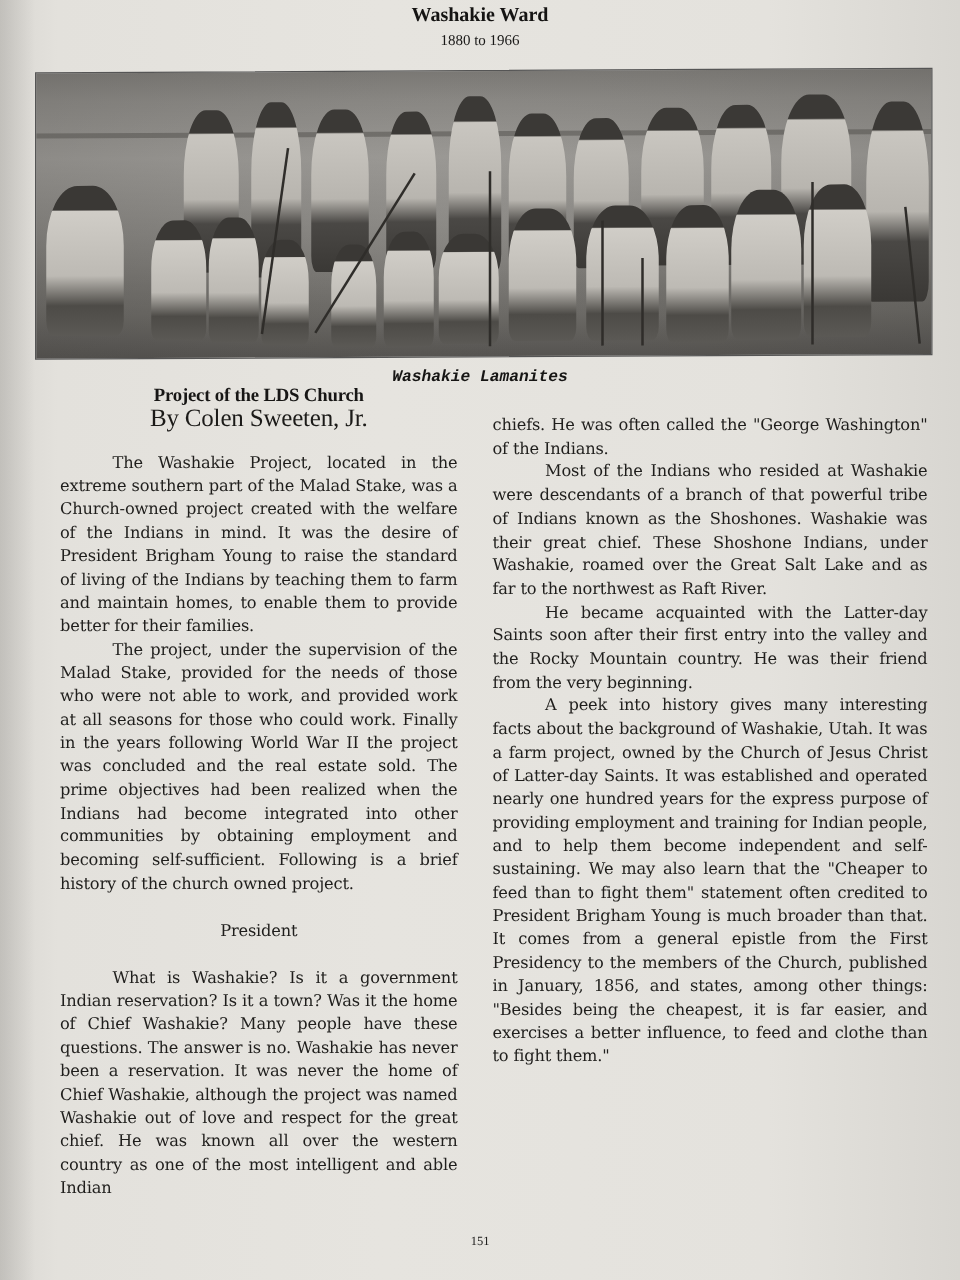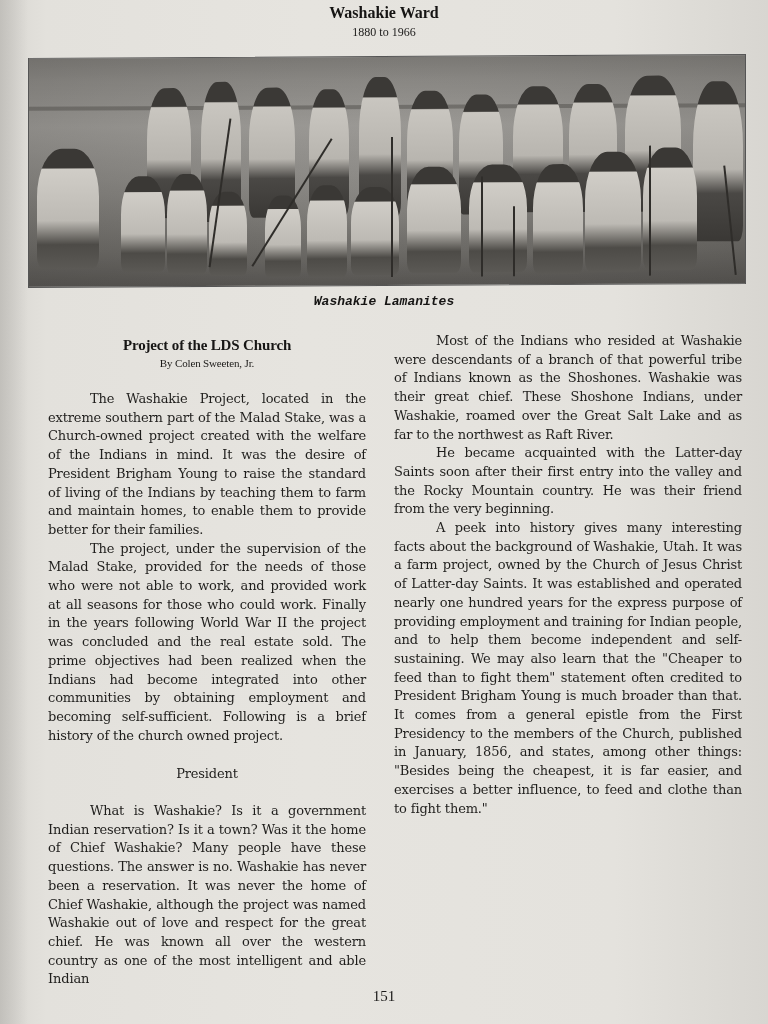--- a/index.html
+++ b/index.html
@@ -50,38 +50,38 @@
     .caption {
       position: absolute; left: 0; right: 0; top: 294px; text-align: center;
       font-family: Liberation Mono, monospace;
       font-style: italic; font-weight: bold; font-size: 13px; color: #161514;
     }
     .col {
       position: absolute; font-family: "DejaVu Serif", serif;
       font-size: 13px; line-height: 18.7px; color: #1f1e1c;
       text-align: justify; letter-spacing: -0.15px;
     }
-    .col.left { left: 48px; width: 318px; top: 336px; }
+    .col.left { left: 48px; width: 318px; top: 308px; }
     .col.right { left: 394px; width: 348px; top: 332px; }
     .col p { margin: 0; text-indent: 0; }
     .col p.indent { text-indent: 42px; }
     .article-title {
       text-align: center; font-family: "Liberation Serif", serif;
       font-weight: bold; font-size: 15px; line-height: 18px; color: #171615;
     }
     .article-byline {
       text-align: center; font-family: "Liberation Serif", serif;
-      font-size: 11px; line-height: 18px; margin-bottom: 18px; color: #1b1a18;
+      font-size: 20px; line-height: 18px; margin-bottom: 18px; color: #1b1a18;
     }
     .section-heading {
       text-align: center; font-size: 13px; margin: 20px 0 18px 0;
     }
     .page-number {
       position: absolute; left: 0; right: 0; top: 988px; text-align: center;
-      font-family: "Liberation Serif", serif; font-size: 15px; color: #1a1918;
+      font-family: "Liberation Serif", serif; font-size: 10px; color: #1a1918;
     }
     .gutter-shadow {
       position: absolute; left: 0; top: 0; bottom: 0; width: 28px;
       background: linear-gradient(90deg, rgba(150,148,144,0.35), rgba(150,148,144,0));
     }
   </style>
 </head>
 <body>
 
 <div class="gutter-shadow"></div>
@@ -133,18 +133,19 @@
 <div class="col left">
   <div class="article-title">Project of the LDS Church</div>
   <div class="article-byline">By Colen Sweeten, Jr.</div>
   <p class="indent">The Washakie Project, located in the extreme southern part of the Malad Stake, was a Church-owned project created with the welfare of the Indians in mind. It was the desire of President Brigham Young to raise the standard of living of the Indians by teaching them to farm and maintain homes, to enable them to provide better for their families.</p>
   <p class="indent">The project, under the supervision of the Malad Stake, provided for the needs of those who were not able to work, and provided work at all seasons for those who could work. Finally in the years following World War II the project was concluded and the real estate sold. The prime objectives had been realized when the Indians had become integrated into other communities by obtaining employment and becoming self-sufficient. Following is a brief history of the church owned project.</p>
   <div class="section-heading">President</div>
   <p class="indent">What is Washakie? Is it a government Indian reservation? Is it a town? Was it the home of Chief Washakie? Many people have these questions. The answer is no. Washakie has never been a reservation. It was never the home of Chief Washakie, although the project was named Washakie out of love and respect for the great chief. He was known all over the western country as one of the most intelligent and able Indian</p>
 </div>
 
 <div class="col right">
+  <p>chiefs. He was often called the "George Washington" of the Indians.</p>
   <p class="indent">Most of the Indians who resided at Washakie were descendants of a branch of that powerful tribe of Indians known as the Shoshones. Washakie was their great chief. These Shoshone Indians, under Washakie, roamed over the Great Salt Lake and as far to the northwest as Raft River.</p>
   <p class="indent">He became acquainted with the Latter-day Saints soon after their first entry into the valley and the Rocky Mountain country. He was their friend from the very beginning.</p>
   <p class="indent">A peek into history gives many interesting facts about the background of Washakie, Utah. It was a farm project, owned by the Church of Jesus Christ of Latter-day Saints. It was established and operated nearly one hundred years for the express purpose of providing employment and training for Indian people, and to help them become independent and self-sustaining. We may also learn that the "Cheaper to feed than to fight them" statement often credited to President Brigham Young is much broader than that. It comes from a general epistle from the First Presidency to the members of the Church, published in January, 1856, and states, among other things: "Besides being the cheapest, it is far easier, and exercises a better influence, to feed and clothe than to fight them."</p>
 </div>
 
 <div class="page-number">151</div>
 
 </body></html>

